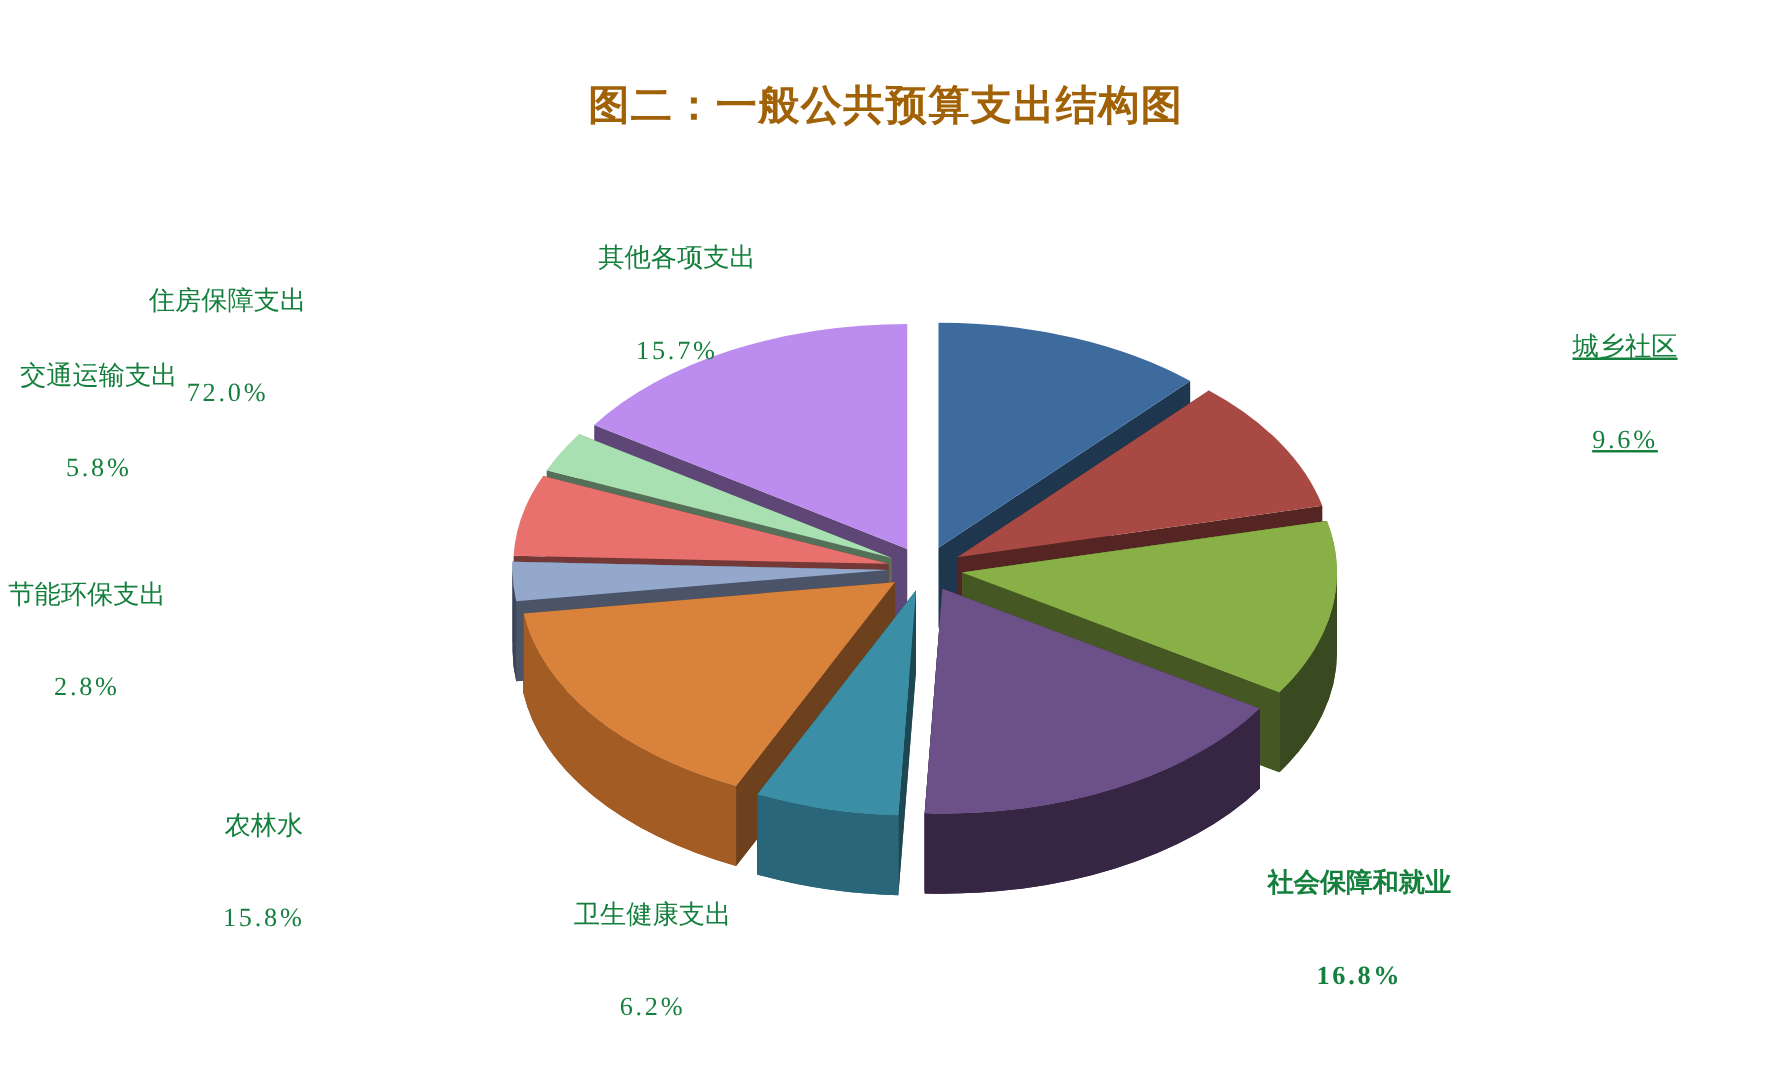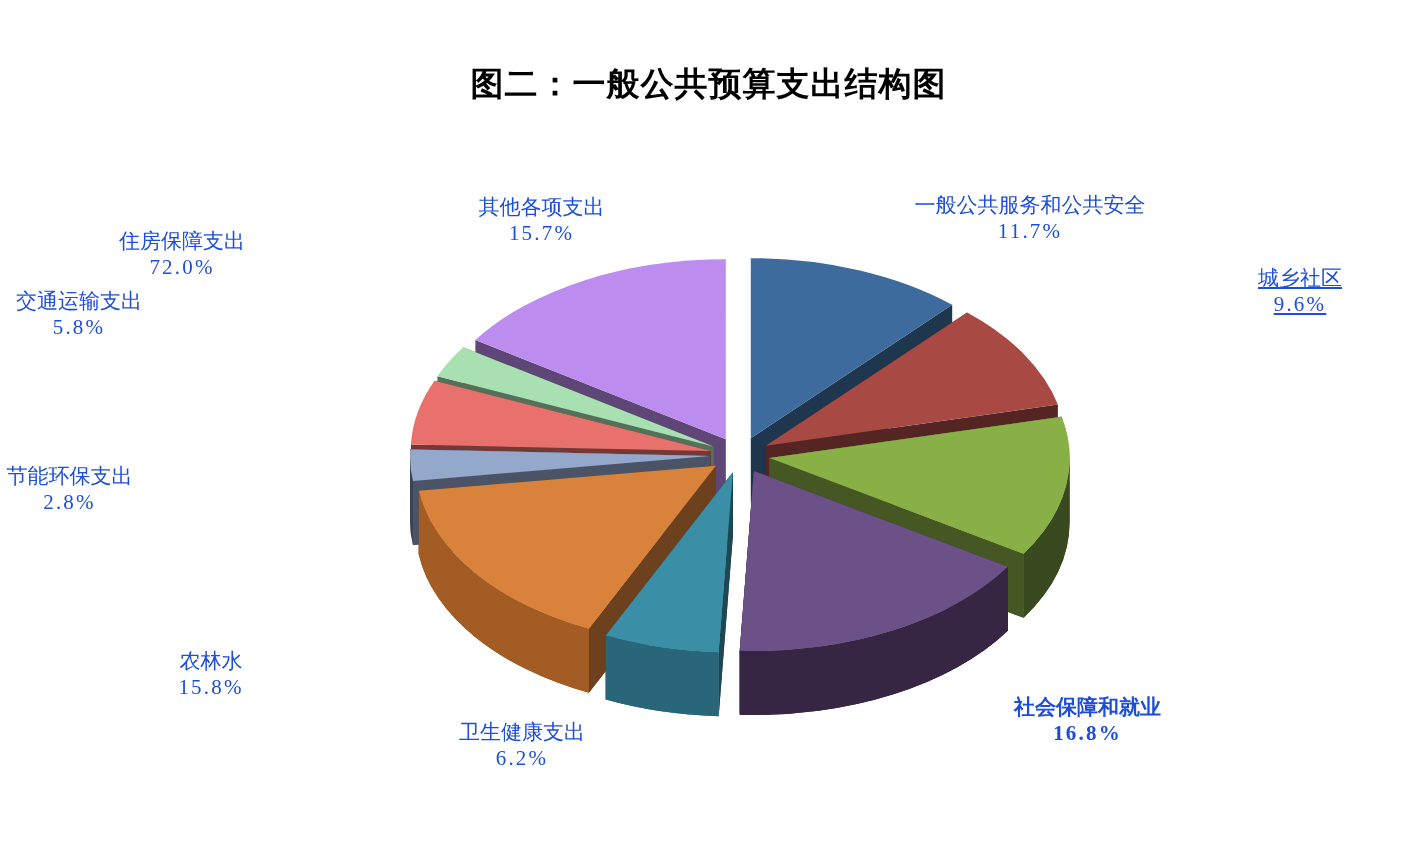--- a/index.html
+++ b/index.html
@@ -17,46 +17,47 @@
   }
   #chart-title {
     position: absolute;
     top: 62px;
     left: 0;
     width: 1417px;
     text-align: center;
     font-family: "Liberation Sans", "DejaVu Sans", sans-serif;
     font-size: 33px;
     font-weight: bold;
-    color: #000000;
+    color: #a16207;
     letter-spacing: 1px;
     white-space: nowrap;
   }
   #pie-svg {
     position: absolute;
     top: 0;
     left: 0;
   }
   .slice-label {
     position: absolute;
-    color: #1d4ed8;
+    color: #15803d;
     text-align: center;
     white-space: nowrap;
     line-height: 1.26;
   }
   .slice-label .lbl-name {
     display: block;
     font-family: "Liberation Sans", "DejaVu Sans", sans-serif;
     font-size: 21px;
   }
   .slice-label .lbl-pct {
     display: block;
     font-family: "Liberation Serif", "DejaVu Serif", serif;
     font-size: 21px;
     letter-spacing: 2.2px;
+    margin-top: 47px;
   }
 </style>
 </head>
 <body>
 
 <div id="page">
 
   <div id="chart-title">图二：一般公共预算支出结构图</div>
 
   <svg id="pie-svg" width="1417" height="854" viewBox="0 0 1417 854" xmlns="http://www.w3.org/2000/svg">
@@ -110,24 +111,20 @@
       <path d="M 753.883829689019 470.9563823700698 L 1007.8472967880372 566.7735032642843 L 1007.8472967880372 630.7735032642843 L 753.883829689019 534.9563823700698 Z" fill="#362945" stroke="none"></path>
       <path d="M 753.883829689019 470.9563823700698 L 739.7377588833274 650.7561596921614 L 739.7377588833274 714.7561596921614 L 753.883829689019 534.9563823700698 Z" fill="#362945" stroke="none"></path>
       <path d="M 1007.8472967880372 566.7735032642843 A 300 180 0 0 1 739.7377588833274 650.7561596921614 L 739.7377588833274 714.7561596921614 A 300 180 0 0 0 1007.8472967880372 630.7735032642843 Z" fill="#372544" stroke="none"></path>
       <path d="M 753.883829689019 470.9563823700698 L 1007.8472967880372 566.7735032642843 A 300 180 0 0 1 739.7377588833274 650.7561596921614 Z" fill="#6C5189" stroke="none"></path>
       <path d="M 732.8064384950679 472.4748665870419 L 718.6603676893764 652.2746439091335 L 718.6603676893764 716.2746439091335 L 732.8064384950679 536.4748665870419 Z" fill="#1d4753" stroke="none"></path>
       <path d="M 732.8064384950679 472.4748665870419 L 605.8072416781077 635.5504117887211 L 605.8072416781077 699.5504117887211 L 732.8064384950679 536.4748665870419 Z" fill="#1d4753" stroke="none"></path>
       <path d="M 718.6603676893764 652.2746439091335 A 300 180 0 0 1 605.8072416781077 635.5504117887211 L 605.8072416781077 699.5504117887211 A 300 180 0 0 0 718.6603676893764 716.2746439091335 Z" fill="#2A6679" stroke="none"></path>
       <path d="M 732.8064384950679 472.4748665870419 L 718.6603676893764 652.2746439091335 A 300 180 0 0 1 605.8072416781077 635.5504117887211 Z" fill="#3A8EA5" stroke="none"></path>
     </svg>
 
-  <div class="slice-label" style="left:900px; top:192px; width:260px;">
-    <span class="lbl-name">一般公共服务和公共安全</span>
-    <span class="lbl-pct">11.7%</span>
-  </div>
 
   <div class="slice-label" style="left:1205px; top:265px; width:190px;text-decoration:underline;">
     <span class="lbl-name">城乡社区</span>
     <span class="lbl-pct">9.6%</span>
   </div>
 
 
   <div class="slice-label" style="left:975px; top:694px; width:225px;font-weight:bold;">
     <span class="lbl-name">社会保障和就业</span>
     <span class="lbl-pct">16.8%</span>

